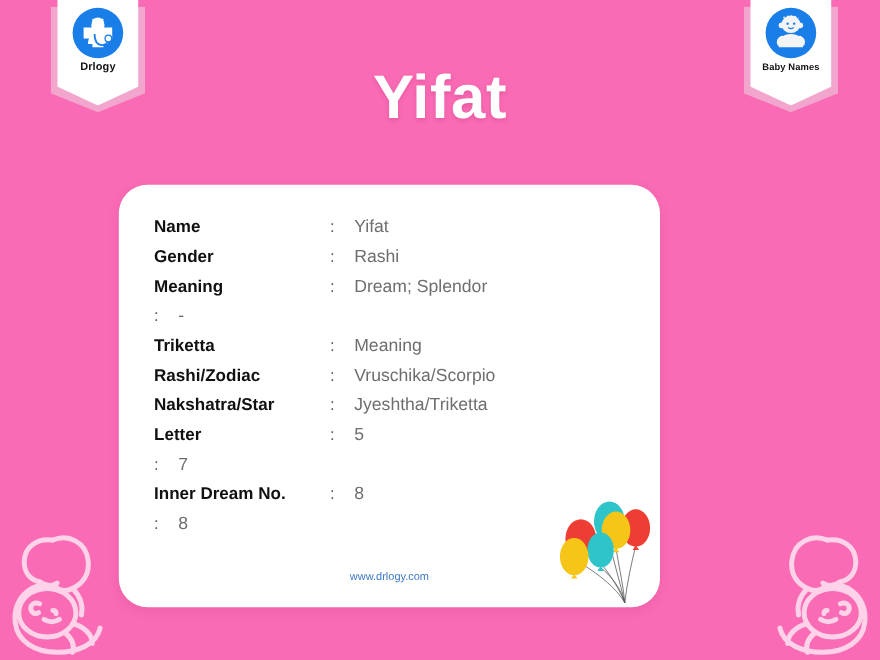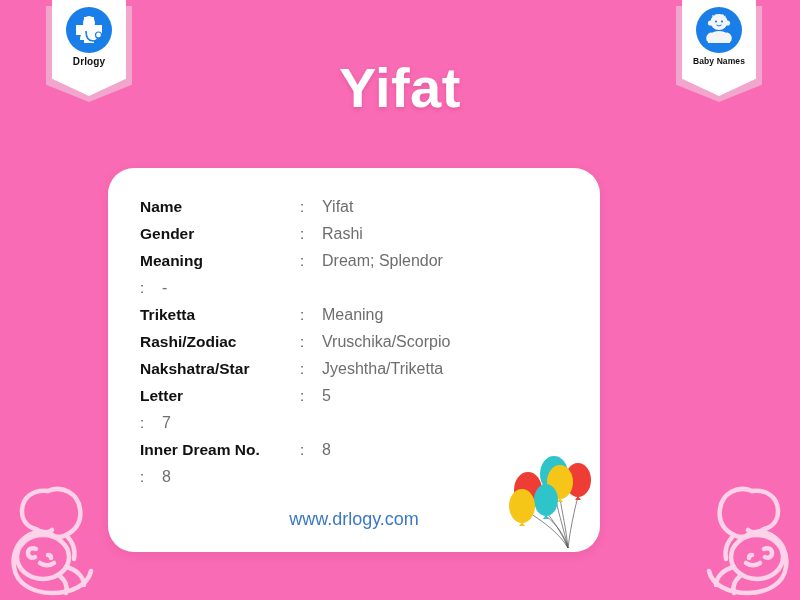--- a/index.html
+++ b/index.html
@@ -80,21 +80,21 @@
     width:22px;flex:0 0 22px;
     font-size:15px;color:#5a5a5a;line-height:27px;
   }
   .info-value{
     font-size:16px;color:#6e6e6e;line-height:27px;font-weight:normal;
   }
 
   .site-link{
     position:absolute;left:0;right:0;bottom:22px;
     text-align:center;
-    font-size:18px;color:#3b78c4;
+    font-size:10px;color:#3b78c4;
     text-decoration:none;
   }
 
   .balloons{
     position:absolute;right:6px;bottom:0px;width:96px;height:112px;
   }
 </style>
 </head>
 <body>
 

